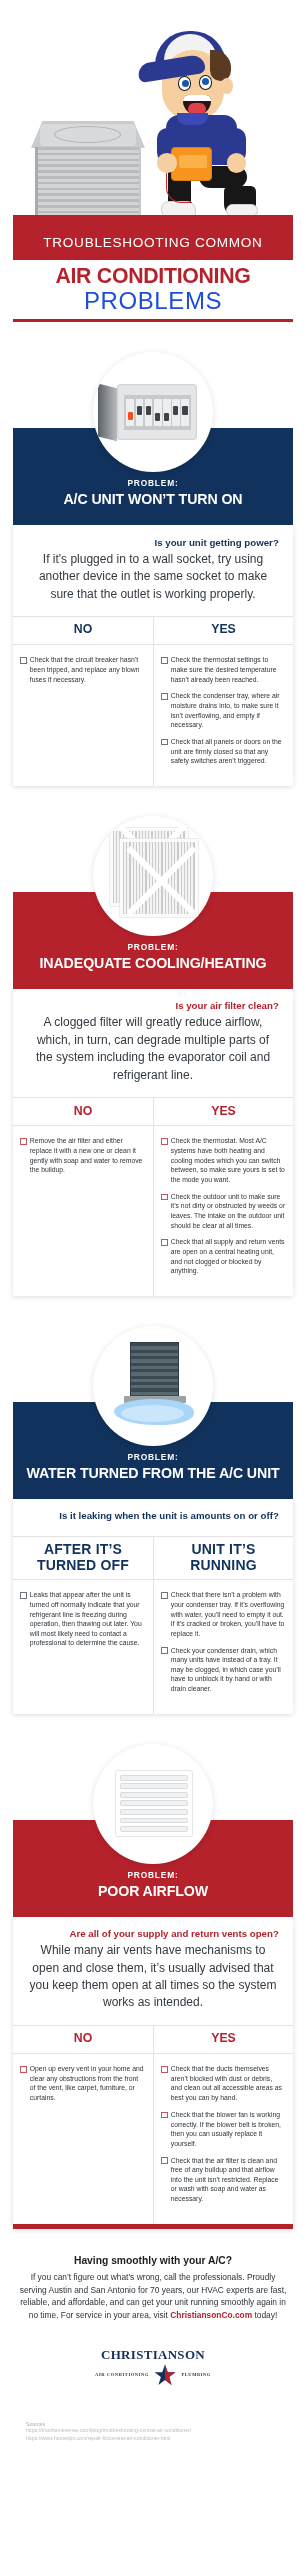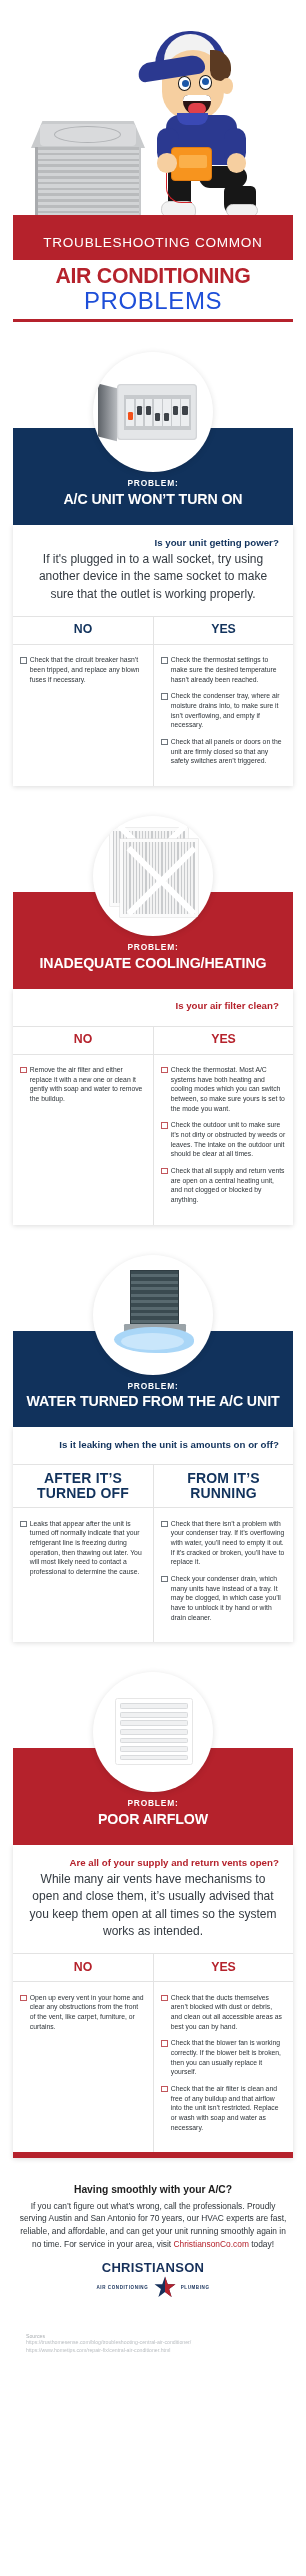--- a/index.html
+++ b/index.html
@@ -187,22 +187,22 @@
 
   .vent-art { position:absolute; left: 22px; top: 26px; width: 78px; height: 67px;
               background:#ffffff; border: 1.9px solid #e6e6e6; border-radius: 2.6px;
               padding: 3.9px; display:flex; flex-direction:column; justify-content:space-between; }
   .vent-slat { height: 5.8px; background:#f0f1f2; border: 1.3px solid #d9dbdd; border-radius: 1.3px; }
 
   
   .footer { padding: 26px 17px 0; text-align:center; }
   .footer-title { font-size: 10.3px; font-weight: bold; color:#1c1c1c; }
   .footer-body { font-size: 8.4px; color:#2e3439; line-height: 1.5; margin-top: 5.2px; }
-  .footer-body .brand { color:#b5222c; font-weight: normal; }
-  .logo-wrap { margin-top: 10px; display:flex; flex-direction:column; align-items:center; }
+  .footer-body .brand { color:#b5222c; font-weight: bold; }
+  .logo-wrap { margin-top: 25px; display:flex; flex-direction:column; align-items:center;font-family:Liberation Serif, serif; }
   .logo-name { font-size: 13px; font-weight: bold; color:#16305a; letter-spacing: 0.3px; }
   .logo-sub { display:flex; align-items:center; gap:5.2px; margin-top:1.3px; }
   .logo-sub span { font-size: 4.5px; font-weight:bold; color:#16305a; letter-spacing: 0.6px; }
   .logo-star { width: 22px; height: 22px; position:relative; }
   .logo-star svg { width:22px; height:22px; display:block; }
   .sources { text-align:left; padding: 35px 9px 9px; }
   .sources-h { font-size: 5.2px; color:#a9adb1; }
   .sources-l { font-size: 5.2px; color:#b9bdc1; line-height:1.5; }
 </style>
 </head>
@@ -327,20 +327,21 @@
         </div>
       </div>
     </div>
     <div class="band red">
       <div class="band-kicker">PROBLEM:</div>
       <div class="band-title">INADEQUATE COOLING/HEATING</div>
     </div>
     <div class="card">
       <div class="q-block">
         <div class="q-title red">Is your air filter clean?</div>
+        <div class="q-desc">A clogged filter will greatly reduce airflow, which, in turn, can degrade multiple parts of the system including the evaporator coil and refrigerant line.</div>
       </div>
       <div class="cols">
         <div class="col">
           <div class="col-head red">NO</div>
           <div class="col-body">
               <ul class="checks redbox">
                 <li>Remove the air filter and either replace it with a new one or clean it gently with soap and water to remove the buildup.</li>
               </ul>
             </div>
         </div>
@@ -380,21 +381,21 @@
       <div class="cols">
         <div class="col">
           <div class="col-head navy small">AFTER IT’S TURNED OFF</div>
           <div class="col-body">
               <ul class="checks">
                 <li>Leaks that appear after the unit is turned off normally indicate that your refrigerant line is freezing during operation, then thawing out later. You will most likely need to contact a professional to determine the cause.</li>
               </ul>
             </div>
         </div>
         <div class="col">
-          <div class="col-head navy small">FROM IT’S RUNNING</div>
+          <div class="col-head navy small">UNIT IT’S RUNNING</div>
           <div class="col-body">
               <ul class="checks">
                 <li>Check that there isn’t a problem with your condenser tray. If it’s overflowing with water, you’ll need to empty it out. If it’s cracked or broken, you’ll have to replace it.</li>
                 <li>Check your condenser drain, which many units have instead of a tray. It may be clogged, in which case you’ll have to unblock it by hand or with drain cleaner.</li>
               </ul>
             </div>
         </div>
       </div>
     </div>
   </div>

